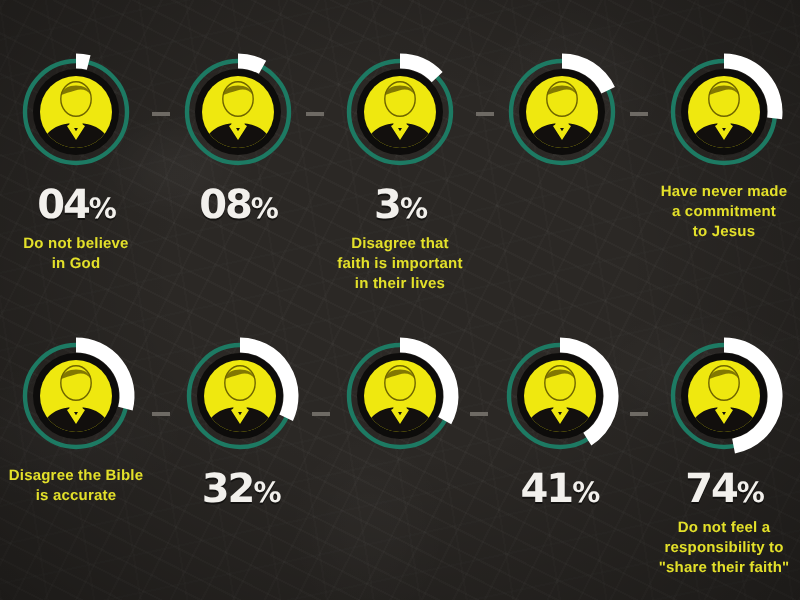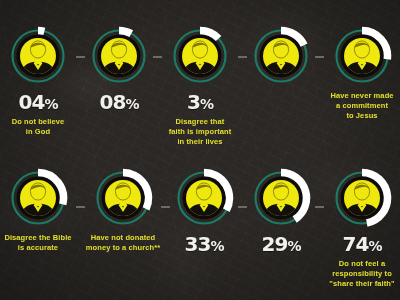--- a/index.html
+++ b/index.html
@@ -257,21 +257,21 @@
             <g clip-path="url(#clip-1-1)">
               <path d="M 12 50 C 13.5 39 21 35.5 30 35.5 C 39 35.5 46.5 39 48 50 Z" fill="#120f0d"></path>
               <rect x="26.7" y="30" width="6.6" height="8" fill="#efe80f"></rect>
               <ellipse cx="30" cy="23.5" rx="7.6" ry="8.6" fill="#efe80f" stroke="#6e6400" stroke-width="0.7"></ellipse>
               <path d="M 22.6 21.5 C 23.4 15.2 36.6 15.2 37.4 21.5 C 35.5 18.6 32.5 18.2 29.6 19.2 C 26.8 20.1 24.4 20.6 22.6 21.5 Z" fill="#6e6400" opacity="0.85"></path>
               <path d="M 25.5 37 L 30 44 L 34.5 37 L 32.4 35.6 L 30 39.6 L 27.6 35.6 Z" fill="#efe80f"></path>
             </g>
             <path d="M 30.00 4.50 A 25.5 25.5 0 0 1 53.07 40.86" fill="none" stroke="#ffffff" stroke-width="7.5" stroke-linecap="butt"></path>
           </svg>
         </div>
-        <div class="caption">Have not donated<br>money to a church**</div>
+        <div class="pct"><span>32</span><span class="sym">%</span></div>
       </div>
       <div class="dash">
         <i></i>
       </div>
       <div class="cell">
         <div class="ring-wrap">
           <svg width="60" height="60" viewBox="0 0 60 60">
             <circle cx="30" cy="30" r="25.5" fill="none" stroke="#1d7a63" stroke-width="2.2"></circle>
             <circle cx="30" cy="30" r="21.5" fill="#0d0c0b"></circle>
             <circle cx="30" cy="30" r="18" fill="#efe80f"></circle>
@@ -283,21 +283,20 @@
             <g clip-path="url(#clip-1-2)">
               <path d="M 12 50 C 13.5 39 21 35.5 30 35.5 C 39 35.5 46.5 39 48 50 Z" fill="#120f0d"></path>
               <rect x="26.7" y="30" width="6.6" height="8" fill="#efe80f"></rect>
               <ellipse cx="30" cy="23.5" rx="7.6" ry="8.6" fill="#efe80f" stroke="#6e6400" stroke-width="0.7"></ellipse>
               <path d="M 22.6 21.5 C 23.4 15.2 36.6 15.2 37.4 21.5 C 35.5 18.6 32.5 18.2 29.6 19.2 C 26.8 20.1 24.4 20.6 22.6 21.5 Z" fill="#6e6400" opacity="0.85"></path>
               <path d="M 25.5 37 L 30 44 L 34.5 37 L 32.4 35.6 L 30 39.6 L 27.6 35.6 Z" fill="#efe80f"></path>
             </g>
             <path d="M 30.00 4.50 A 25.5 25.5 0 0 1 52.35 42.28" fill="none" stroke="#ffffff" stroke-width="7.5" stroke-linecap="butt"></path>
           </svg>
         </div>
-        <div class="pct"><span>33</span><span class="sym">%</span></div>
       </div>
       <div class="dash">
         <i></i>
       </div>
       <div class="cell">
         <div class="ring-wrap">
           <svg width="60" height="60" viewBox="0 0 60 60">
             <circle cx="30" cy="30" r="25.5" fill="none" stroke="#1d7a63" stroke-width="2.2"></circle>
             <circle cx="30" cy="30" r="21.5" fill="#0d0c0b"></circle>
             <circle cx="30" cy="30" r="18" fill="#efe80f"></circle>
@@ -309,21 +308,21 @@
             <g clip-path="url(#clip-1-3)">
               <path d="M 12 50 C 13.5 39 21 35.5 30 35.5 C 39 35.5 46.5 39 48 50 Z" fill="#120f0d"></path>
               <rect x="26.7" y="30" width="6.6" height="8" fill="#efe80f"></rect>
               <ellipse cx="30" cy="23.5" rx="7.6" ry="8.6" fill="#efe80f" stroke="#6e6400" stroke-width="0.7"></ellipse>
               <path d="M 22.6 21.5 C 23.4 15.2 36.6 15.2 37.4 21.5 C 35.5 18.6 32.5 18.2 29.6 19.2 C 26.8 20.1 24.4 20.6 22.6 21.5 Z" fill="#6e6400" opacity="0.85"></path>
               <path d="M 25.5 37 L 30 44 L 34.5 37 L 32.4 35.6 L 30 39.6 L 27.6 35.6 Z" fill="#efe80f"></path>
             </g>
             <path d="M 30.00 4.50 A 25.5 25.5 0 0 1 43.66 51.53" fill="none" stroke="#ffffff" stroke-width="7.5" stroke-linecap="butt"></path>
           </svg>
         </div>
-        <div class="pct"><span>29</span><span class="sym">%</span></div>
+        <div class="pct"><span>41</span><span class="sym">%</span></div>
       </div>
       <div class="dash">
         <i></i>
       </div>
       <div class="cell">
         <div class="ring-wrap">
           <svg width="60" height="60" viewBox="0 0 60 60">
             <circle cx="30" cy="30" r="25.5" fill="none" stroke="#1d7a63" stroke-width="2.2"></circle>
             <circle cx="30" cy="30" r="21.5" fill="#0d0c0b"></circle>
             <circle cx="30" cy="30" r="18" fill="#efe80f"></circle>

